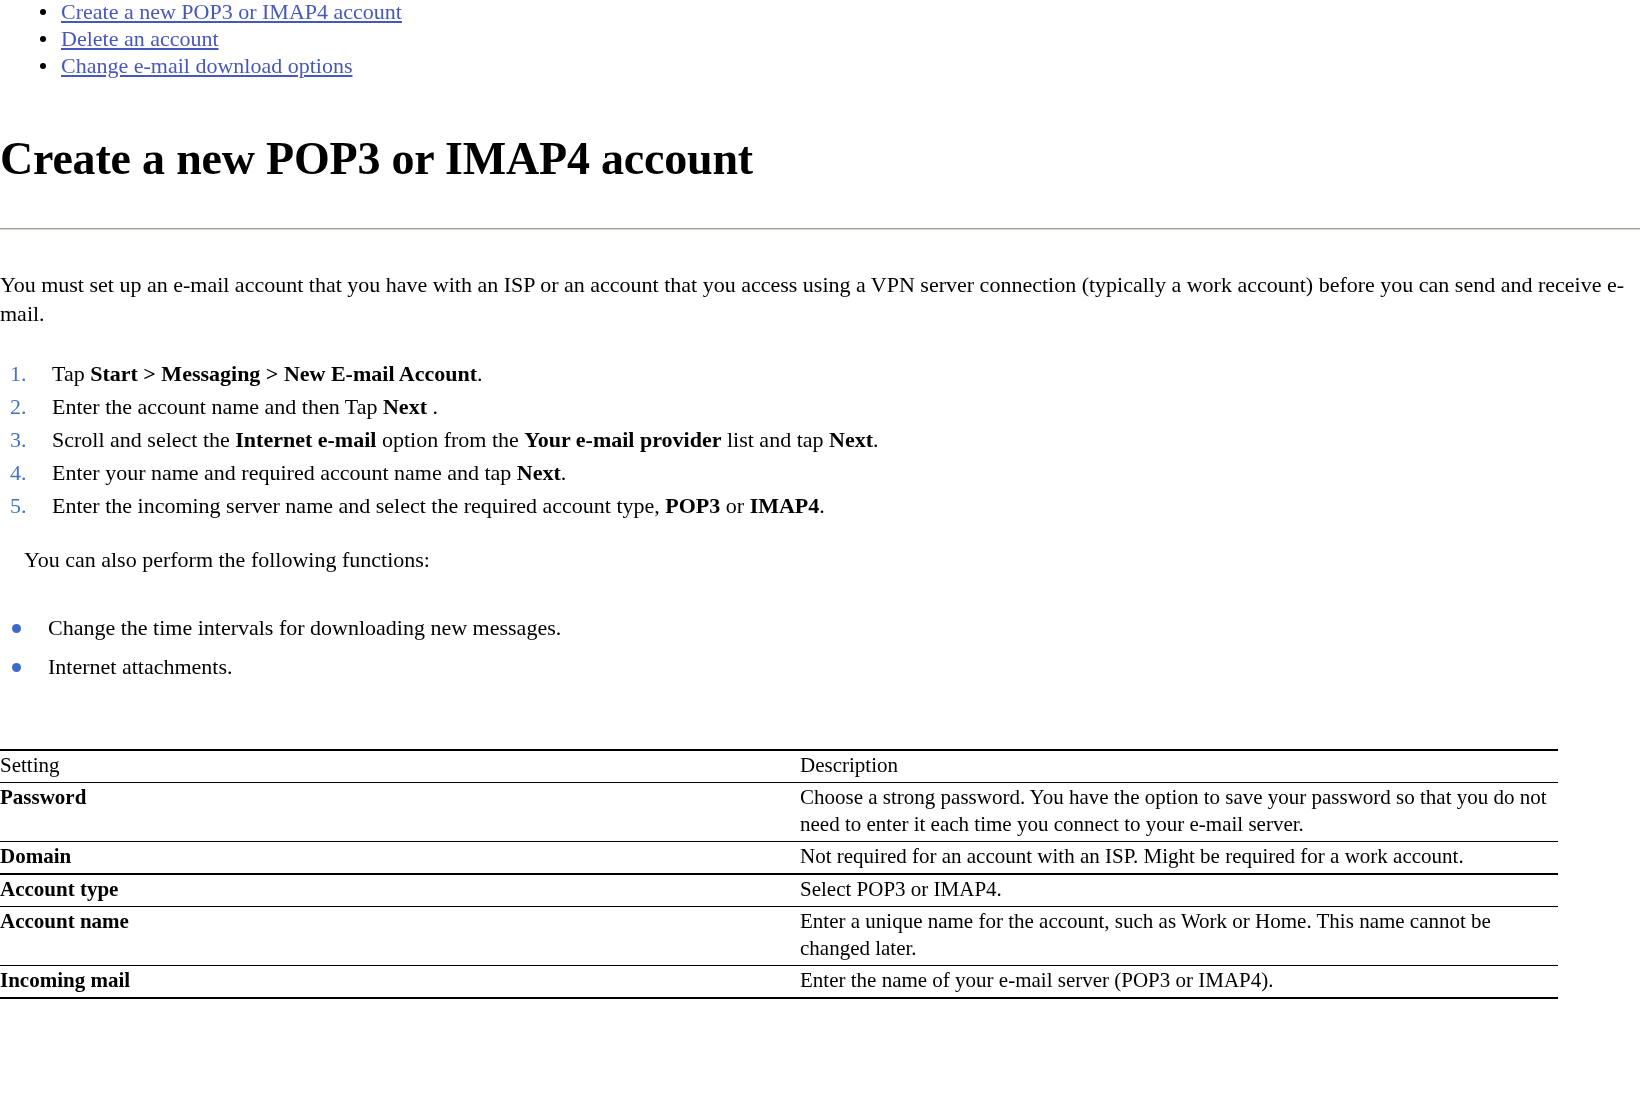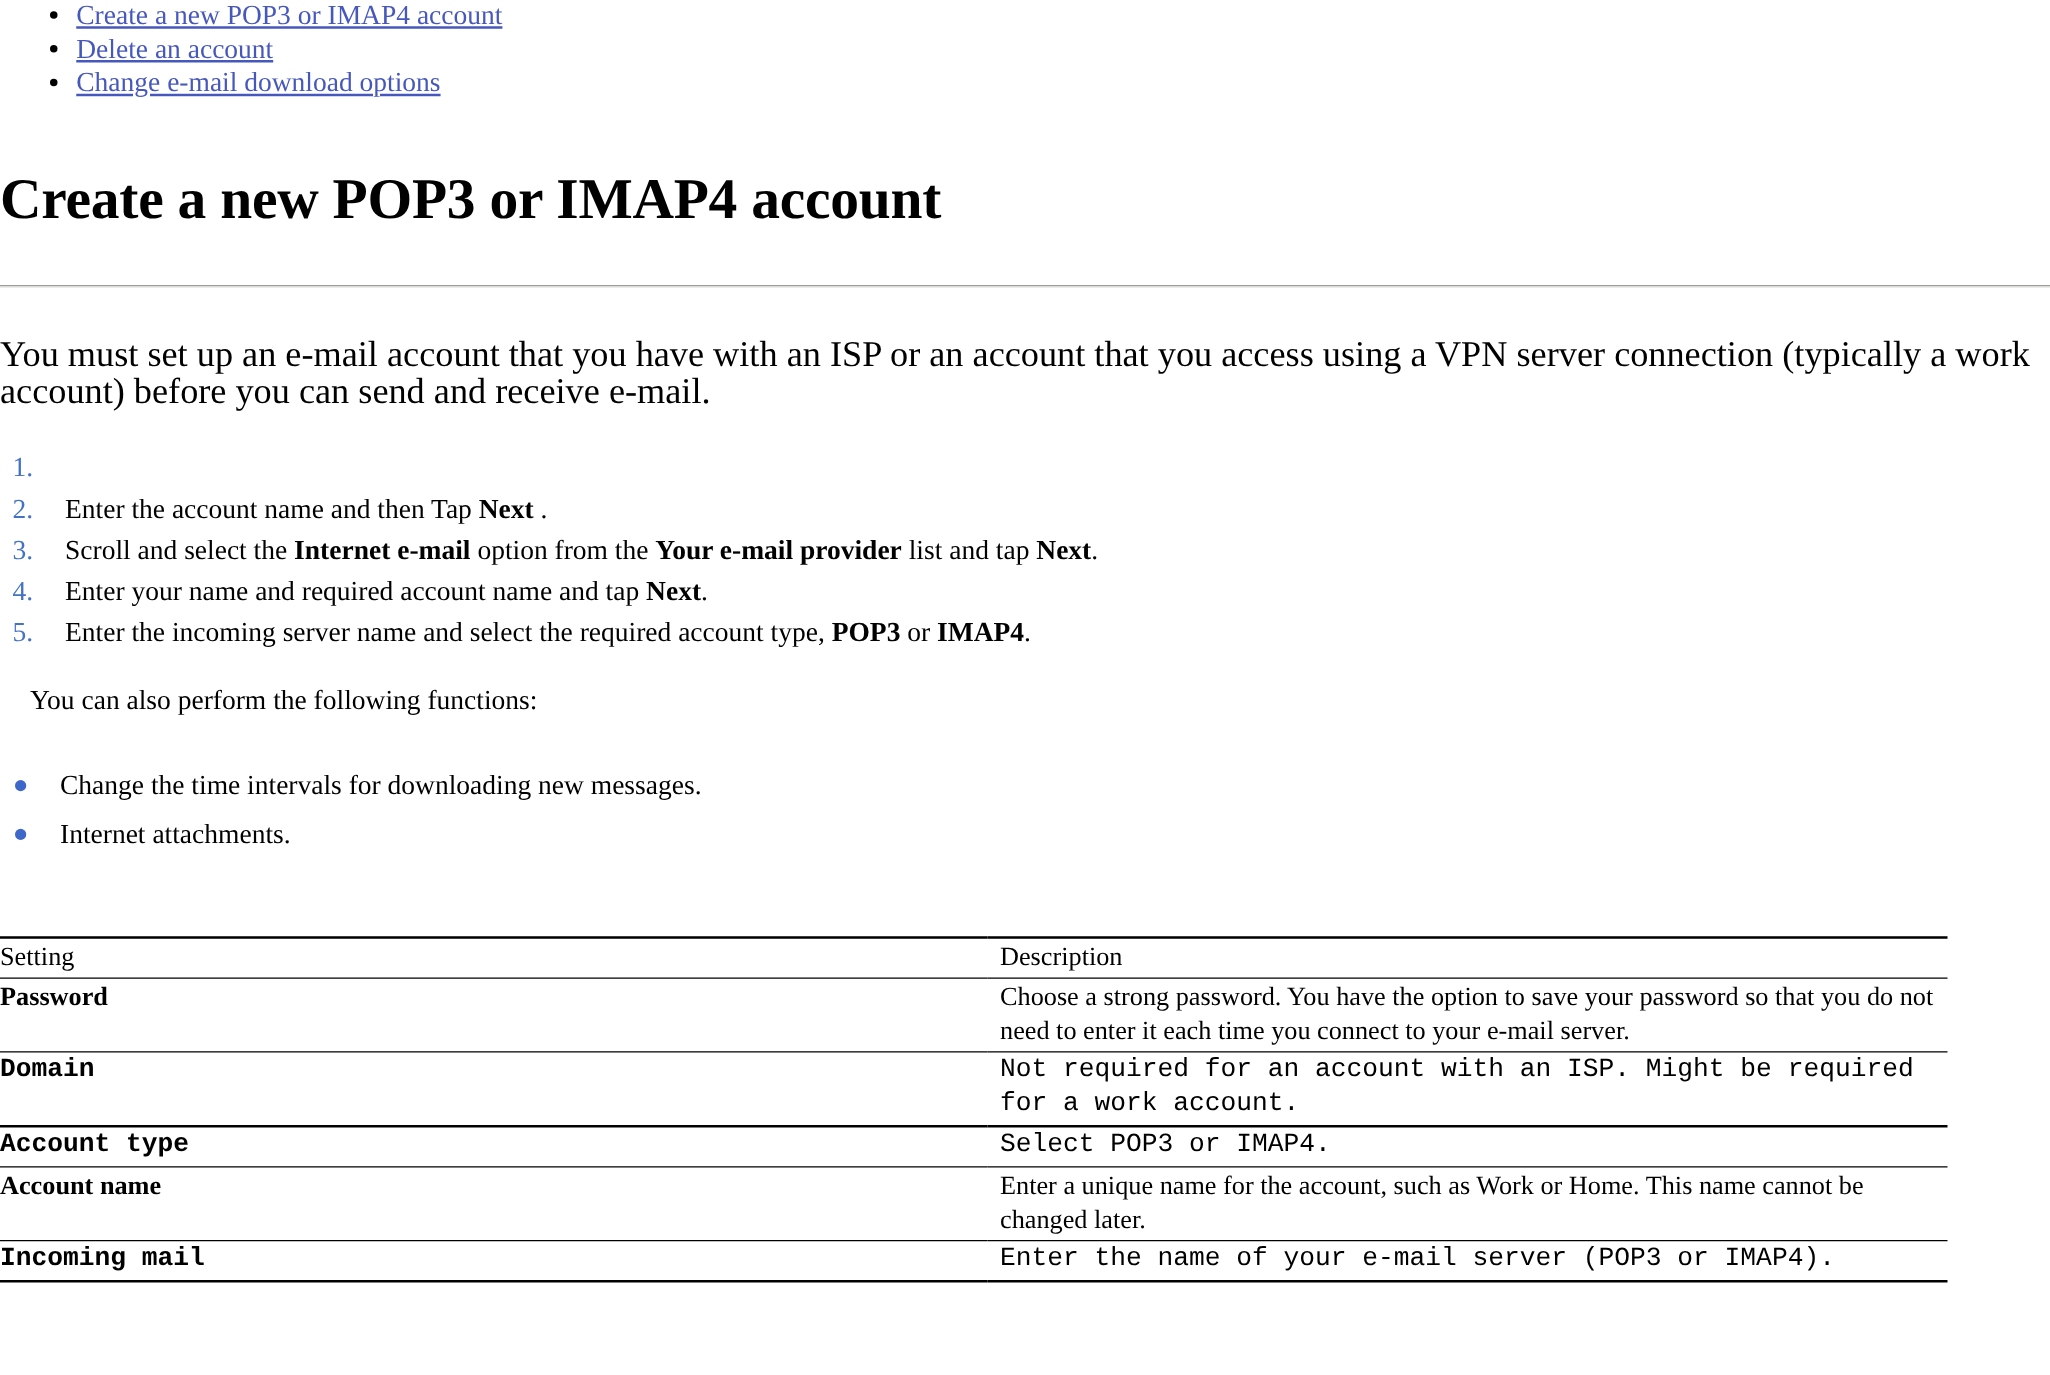--- a/index.html
+++ b/index.html
@@ -80,21 +80,21 @@
     margin: 0;
   }
 
   
   p.intro {
     position: absolute;
     top: 270px;
     left: 0;
     width: 1640px;
     margin: 0;
-    font-size: 29px;
+    font-size: 22px;
     line-height: 29px;
   }
 
   
   ol.steps {
     position: absolute;
     top: 357px;
     left: 0;
     margin: 0;
     padding: 0;
@@ -191,21 +191,21 @@
   }
   table.settings-table tbody tr.thick-bottom td {
     border-bottom: 2px solid #000000;
   }
   table.settings-table tbody td.cell-setting {
     font-weight: bold;
   }
   
   tr[data-rowh="tall3"] td { height: 81px; }
   tr[data-rowh="tall2"] td { height: 54px; }
-  tr[data-rowh="one"] td { height: 27px; font-family: Liberation Mono, monospace; }
+  tr[data-rowh="one"] td { height: 27px; }
 </style>
 </head>
 <body>
 
 <div class="page">
 
   <ul class="toc-list">
     <li>
       <span class="bullet-dot"></span>
       <a class="toc-link" href="#">Create a new POP3 or IMAP4 account</a>
@@ -221,20 +221,21 @@
   </ul>
 
   <h1 class="doc-heading">Create a new POP3 or IMAP4 account</h1>
   <hr class="heading-rule">
 
   <p class="intro">You must set up an e-mail account that you have with an ISP or an account that you access using a VPN server connection (typically a work account) before you can send and receive e-mail.</p>
 
   <ol class="steps">
     <li>
       <span class="step-num">1.</span>
+      <span>Tap <b>Start &gt; Messaging &gt; New E-mail Account</b>.</span>
     </li>
     <li>
       <span class="step-num">2.</span>
       <span>Enter the account name and then Tap <b>Next</b> .</span>
     </li>
     <li>
       <span class="step-num">3.</span>
       <span>Scroll and select the <b>Internet e-mail</b> option from the <b>Your e-mail provider</b> list and tap <b>Next</b>.</span>
     </li>
     <li>

